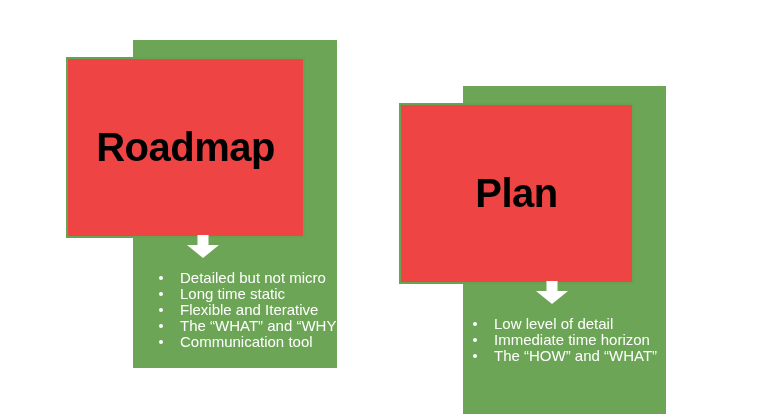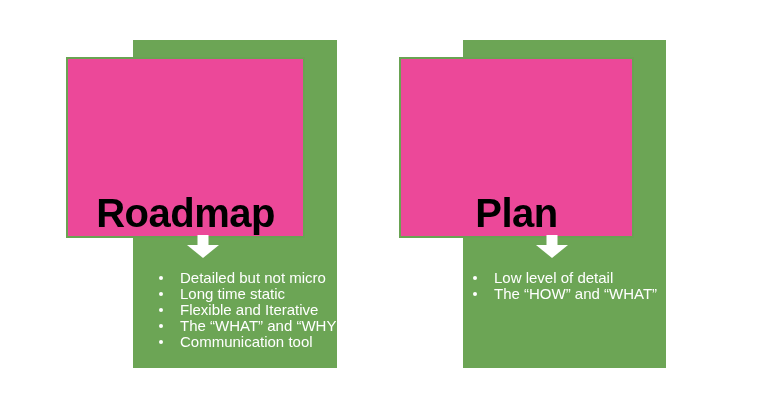--- a/index.html
+++ b/index.html
@@ -17,42 +17,42 @@
   .slide {
     position: relative;
     width: 768px;
     height: 415px;
     background: var(--background);
     overflow: hidden;
   }
 
   .card { position: absolute; top: 40px; height: 328px; }
   .card-0 { left: 66px;  width: 271px; }
-  .card-1 { left: 399px; width: 267px; }
+  .card-1 { left: 399px; width: 267px; margin-top: 46px; }
 
   .green-panel {
     position: absolute;
     top: 0;
     height: 328px;
     background: var(--green);
     z-index: 1;
   }
   .card-0 .green-panel { left: 67px; width: 204px; }
   .card-1 .green-panel { left: 64px; width: 203px; }
 
   .title-box {
     position: absolute;
     left: 0;
     top: 17px;
     height: 181px;
-    background: #ec4899;
+    background: #ef4444;
     border: 2px solid var(--box-border);
     z-index: 2;
     display: flex;
-    align-items: flex-end;
+    align-items: center;
     justify-content: center;
   }
   .card-0 .title-box { width: 239px; }
   .card-1 .title-box { width: 235px; }
 
   .title {
     font-size: 40px;
     font-weight: 700;
     color: var(--title-color);
     letter-spacing: -0.5px;
@@ -142,17 +142,18 @@
     <div class="green-panel"></div>
     <div class="title-box">
       <h1 class="title">Plan</h1>
     </div>
     <div class="arrow">
       <div class="arrow-stem"></div>
       <div class="arrow-head"></div>
     </div>
     <ul class="bullet-list">
       <li>Low level of detail</li>
+      <li>Immediate time horizon</li>
       <li>The “HOW” and “WHAT”</li>
     </ul>
   </section>
 
 </div>
 
 </body></html>

